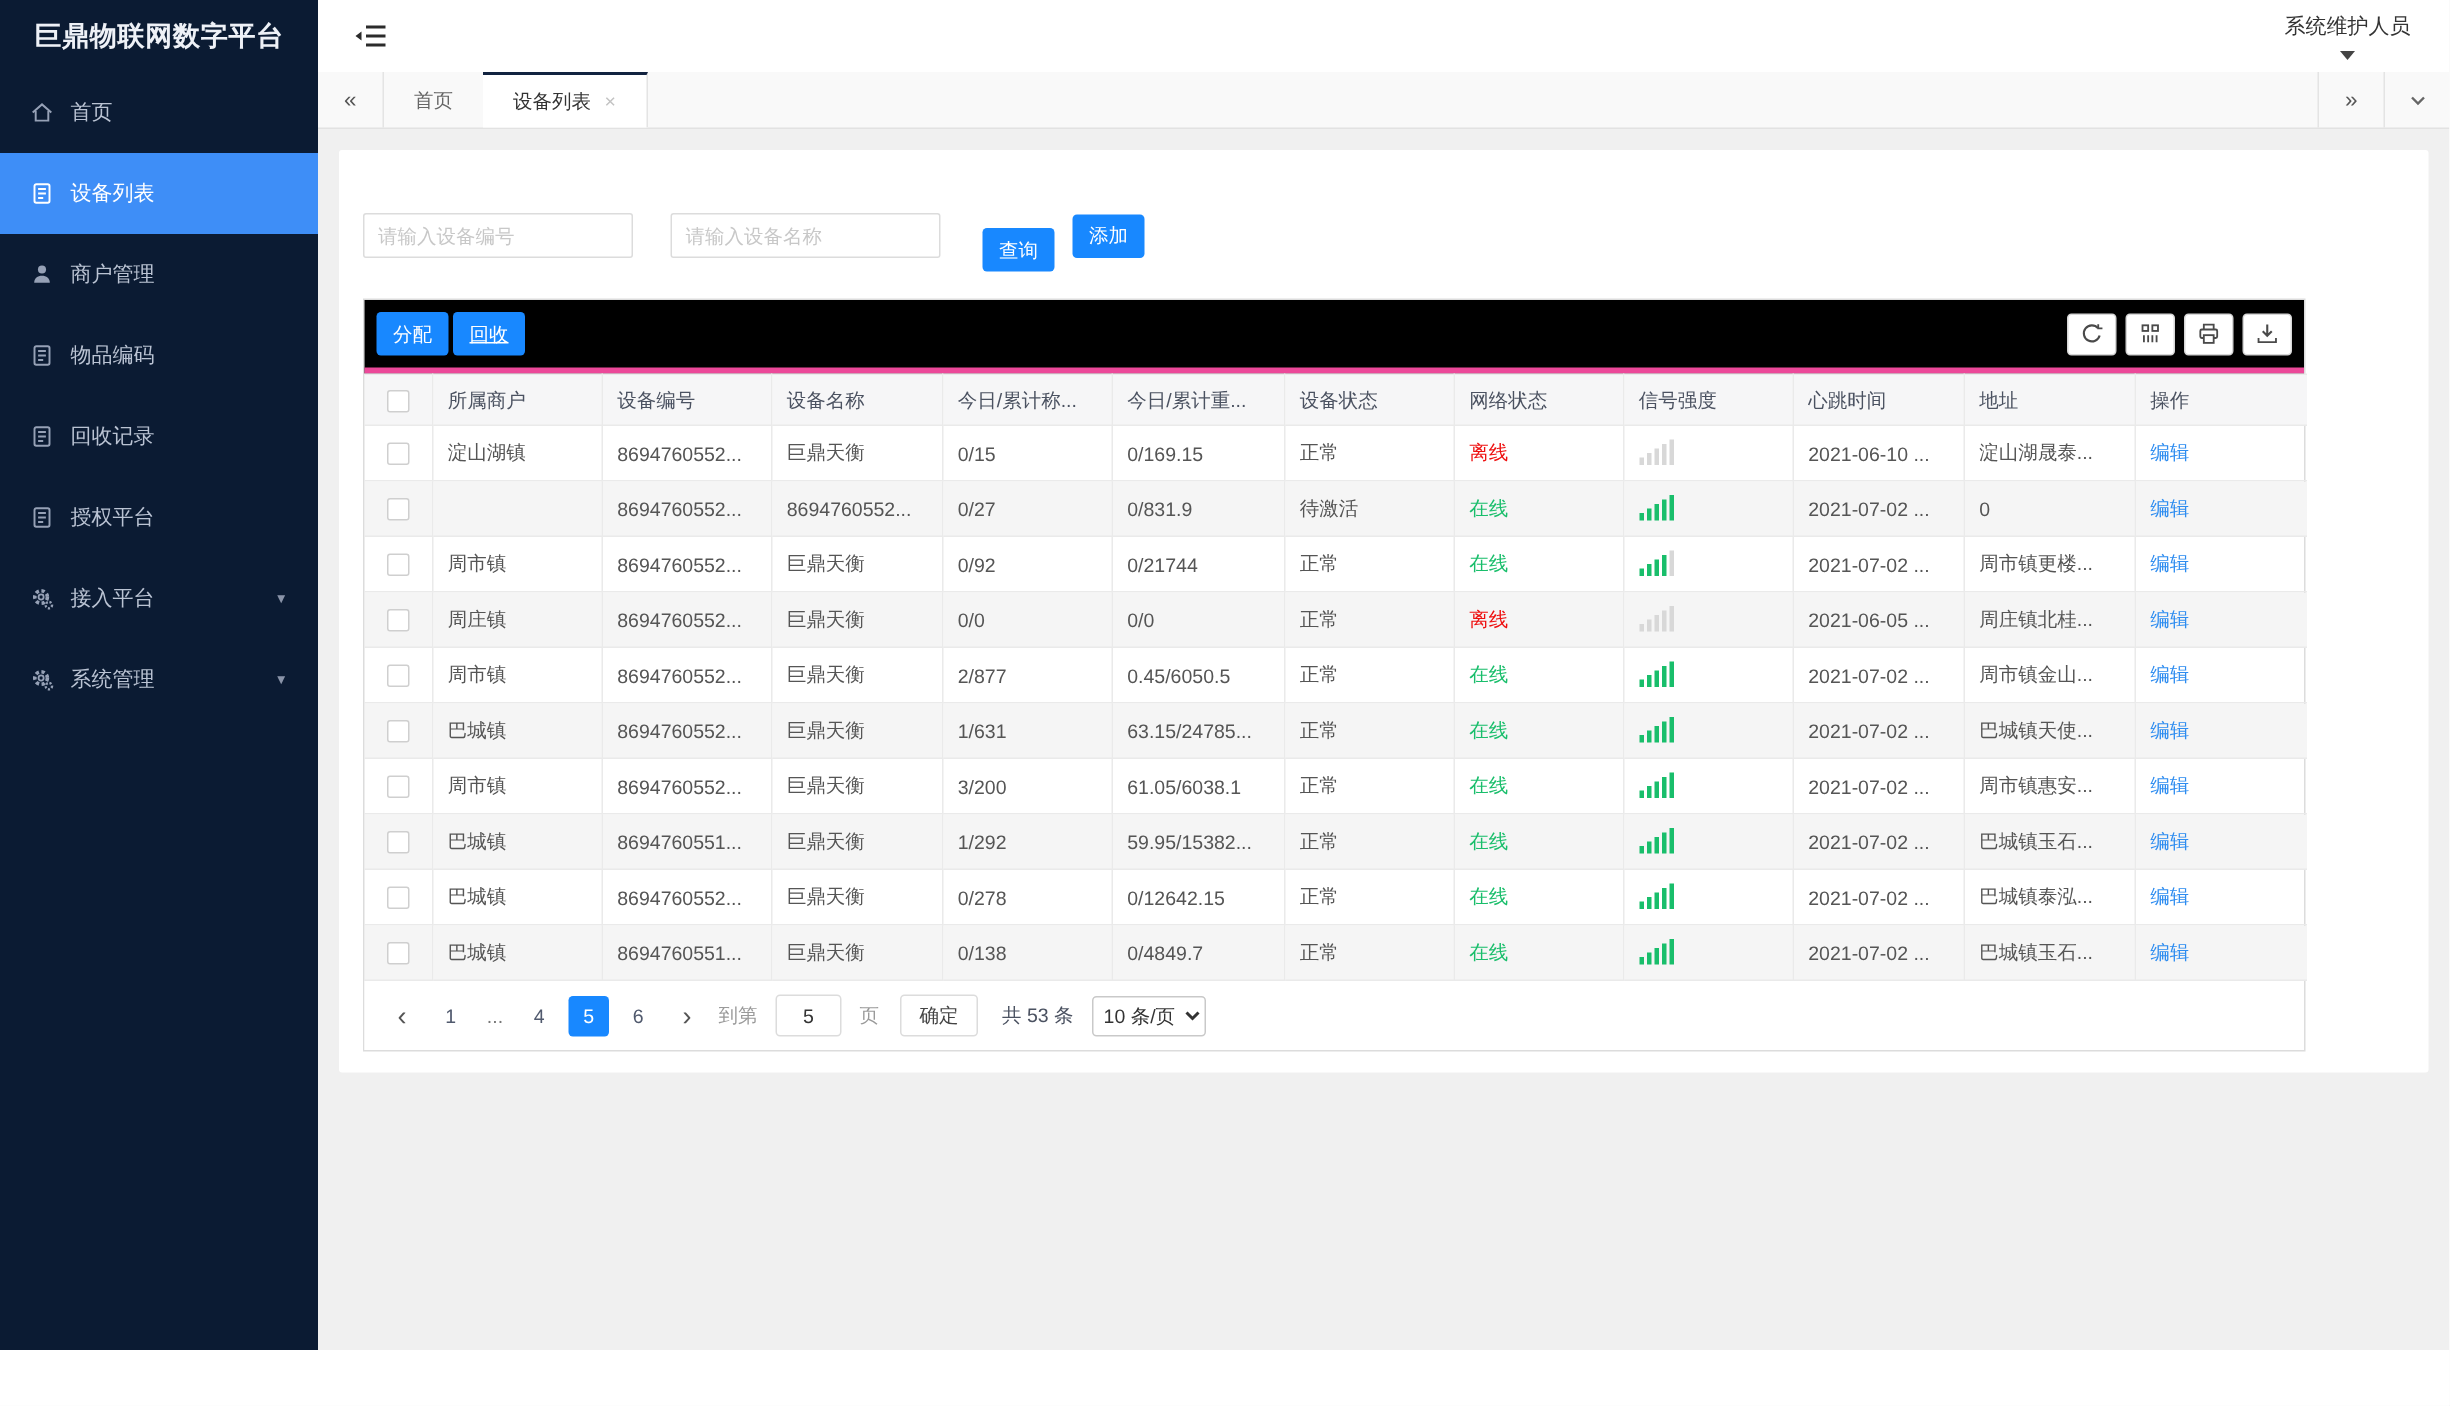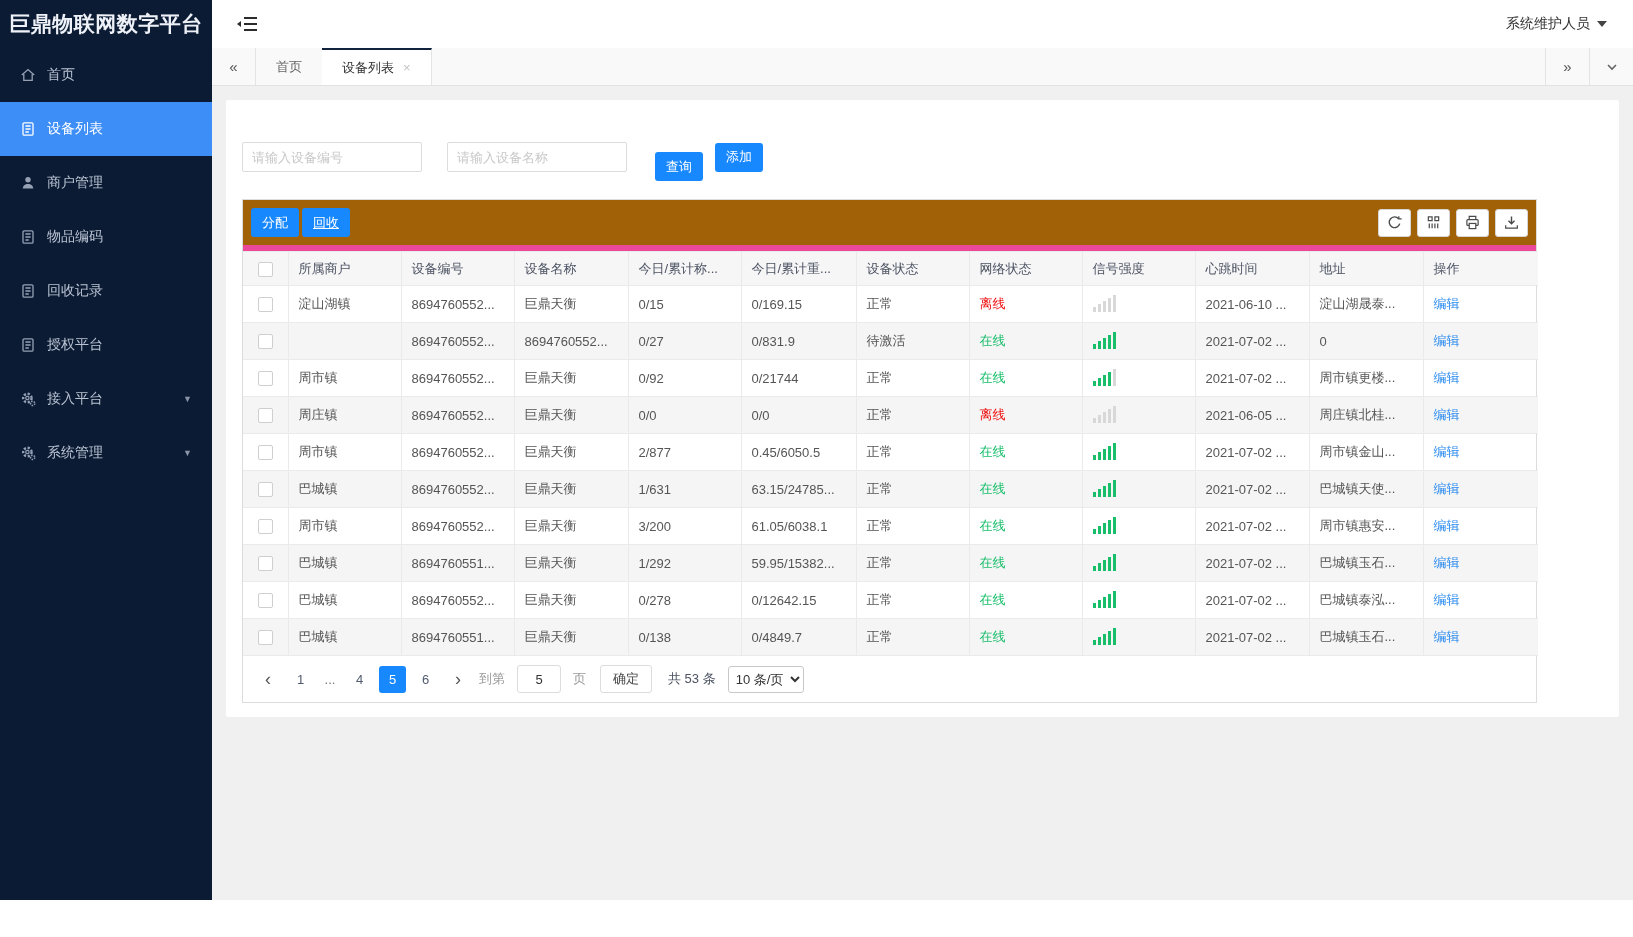--- a/index.html
+++ b/index.html
@@ -1,32 +1,32 @@
 <!DOCTYPE html>
 <html style="--sidebar-bg: #0b1b33; --active-item: #3e8ef7; --primary: #1888ff; --link: #2d8cf0; --online: #19be6b; --offline: #ee0f0f;"><head>
 <meta charset="utf-8">
 <style>
   * { margin:0; padding:0; box-sizing:border-box; }
   html,body { width:1633px; height:937px; font-family:"Liberation Sans","DejaVu Sans",sans-serif; background:#fff; }
   .app { display:flex; height:900px; overflow:hidden; }
 
   
   .sidebar { width:212px; flex-shrink:0; background:var(--sidebar-bg,#0b1b33); display:flex; flex-direction:column; }
-  .logo { height:48px; display:flex; align-items:center; justify-content:center; color:#eef1f7; font-size:21px; font-weight:bold; letter-spacing:.5px; }
+  .logo { height:48px; display:flex; align-items:center; justify-content:center; color:#eef1f7; font-size:18px; font-weight:bold; letter-spacing:.5px; }
   .nav-item { height:54px; display:flex; align-items:center; gap:11px; padding:0 20px; font-size:14px; color:#bac3d3; cursor:pointer; }
   .nav-item.active { background:var(--active-item,#3e8ef7); color:#fff; }
   .nav-item .nav-icon { width:16px; height:16px; color:#96a1b6; flex-shrink:0; }
   .nav-item.active .nav-icon { color:#fff; }
   .nav-item .caret { margin-left:auto; font-size:9px; color:#8a94a9; }
 
   
   .main { flex:1; display:flex; flex-direction:column; background:#f0f0f0; min-width:0; }
   .topbar { height:48px; background:#fff; display:flex; align-items:center; justify-content:space-between; padding:0 26px 0 24px; }
   .collapse-btn { width:22px; height:18px; color:#2b2b2b; cursor:pointer; }
-  .userbox { display:flex; align-items:center; gap:7px; font-size:14px; color:#333; cursor:pointer; }
+  .userbox { display:flex; align-items:center; gap:7px; font-size:14px; color:#333; cursor:pointer;flex-direction:column; }
   .tri-down { width:0; height:0; border-left:5px solid transparent; border-right:5px solid transparent; border-top:6px solid #444; }
 
   .tabbar { height:38px; background:#f9f9f9; border-bottom:1px solid #e2e2e2; display:flex; align-items:stretch; }
   .tab-navbtn { width:44px; display:flex; align-items:center; justify-content:center; color:#555; font-size:15px; cursor:pointer; }
   .tab-navbtn.left { border-right:1px solid #e4e4e4; }
   .tab-navbtn.rsep { border-left:1px solid #e4e4e4; }
   .tab-navbtn.push { margin-left:auto; }
   .tab { padding:0 20px; display:flex; align-items:center; gap:9px; font-size:13px; color:#666; cursor:pointer; }
   .tab.active { background:#fff; border-top:2px solid #122340; border-right:1px solid #e4e4e4; color:#333; }
   .tab .close { color:#c3c3c3; font-size:13px; }
@@ -38,21 +38,21 @@
   .search-row { display:flex; align-items:center; margin-bottom:18px; }
   .txt-input { width:180px; height:30px; border:1px solid #dcdcdc; border-radius:2px; padding:0 9px; font-size:13px; color:#333; outline:none; }
   .txt-input::placeholder { color:#c8c8c8; }
   .txt-input + .txt-input { margin-left:25px; }
   .btn { height:29px; padding:0 11px; border:none; border-radius:3px; background:var(--primary,#1888ff); color:#fff; font-size:13px; cursor:pointer; font-family:inherit; }
   .search-row .btn:first-of-type { margin-left:28px;margin-top:19px; }
   .search-row .btn + .btn { margin-left:12px; }
 
   
   .panel { width:1295px; border:1px solid #dcdcdc; background:#fff; }
-  .panel-toolbar { background:#a16207; padding:8px; display:flex; align-items:center; border-bottom:6px solid #ec4899; }
+  .panel-toolbar { background:#000000; padding:8px; display:flex; align-items:center; border-bottom:4px solid #ec4899; }
   .panel-toolbar .btn + .btn { margin-left:3px;text-decoration:underline; }
   .icon-btns { margin-left:auto; display:flex; gap:6px; }
   .icon-btn { width:33px; height:28px; background:#fff; border:1px solid #d6d6d6; border-radius:3px; display:flex; align-items:center; justify-content:center; color:#4a4a4a; cursor:pointer; }
   .icon-btn svg { width:15px; height:15px; }
 
   table { width:100%; border-collapse:collapse; table-layout:fixed; font-size:13px; color:#555; }
   th,td { border:1px solid #eaeaea; padding:0 10px; height:37px; text-align:left; font-weight:normal; white-space:nowrap; overflow:hidden; }
   th { background:#f6f6f7; color:#4b5261; height:34px; }
   th:first-child, td:first-child { border-left:none; text-align:center; padding:0; }
   th:last-child, td:last-child { border-right:none; }

